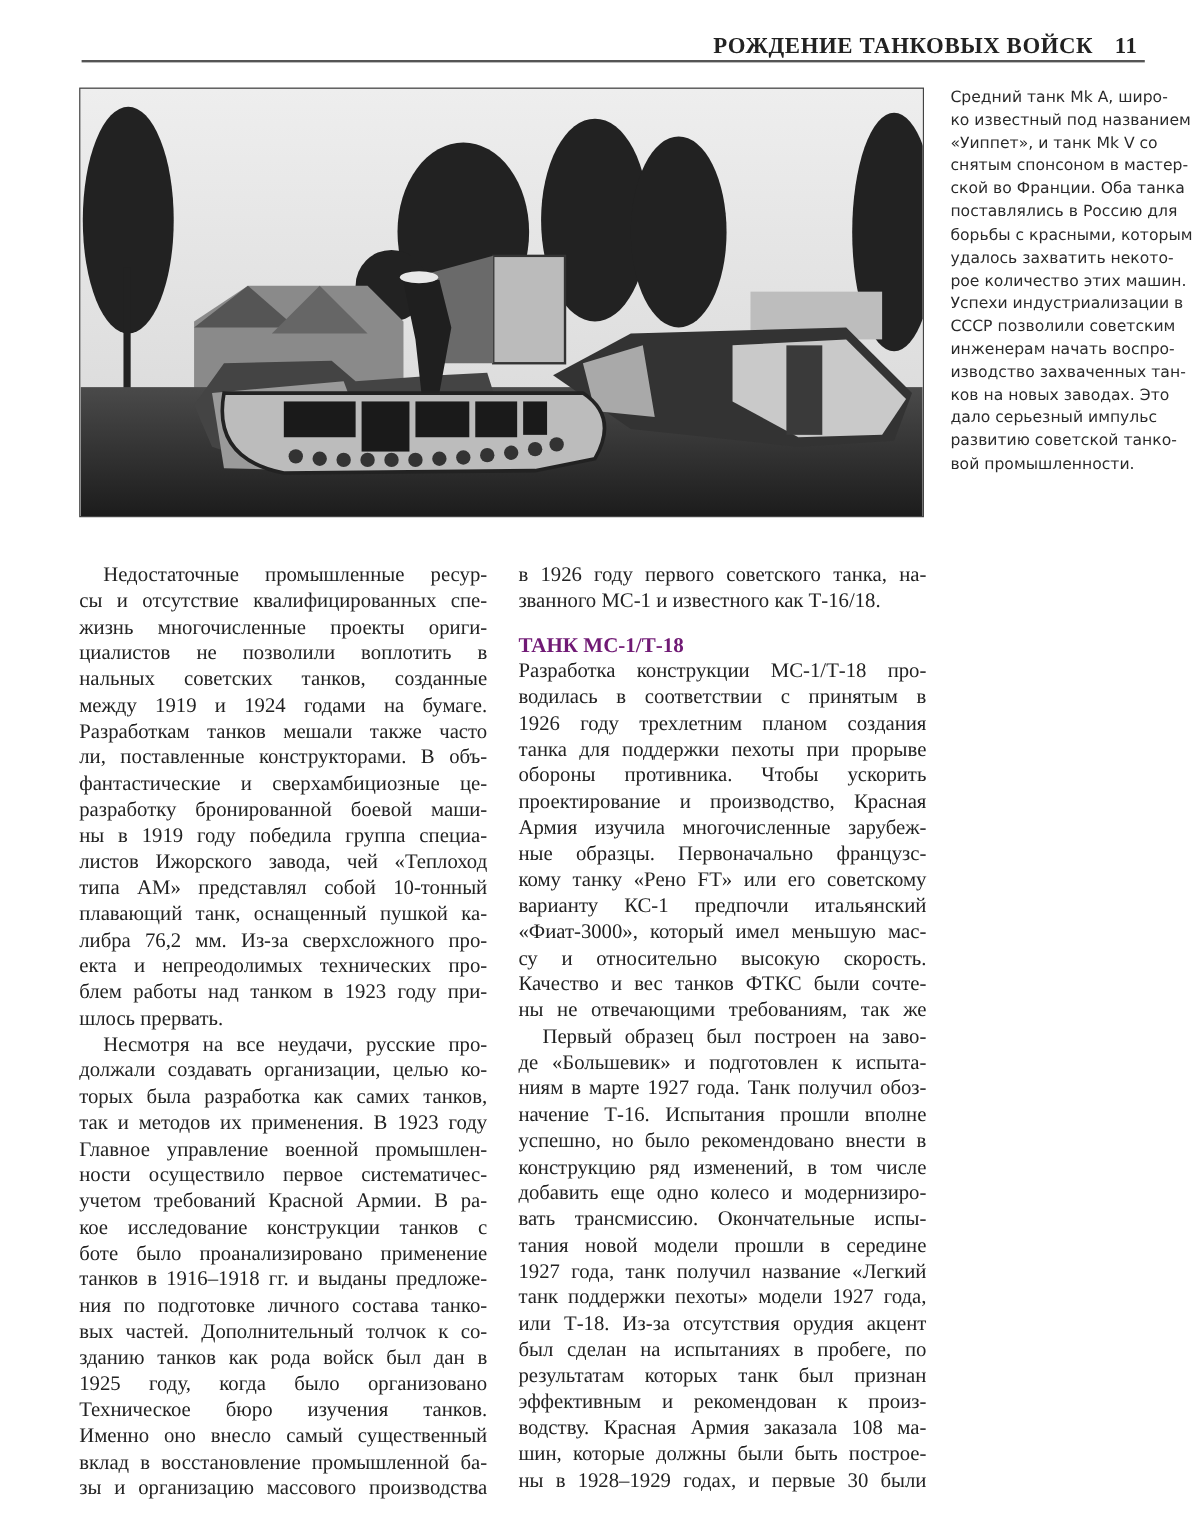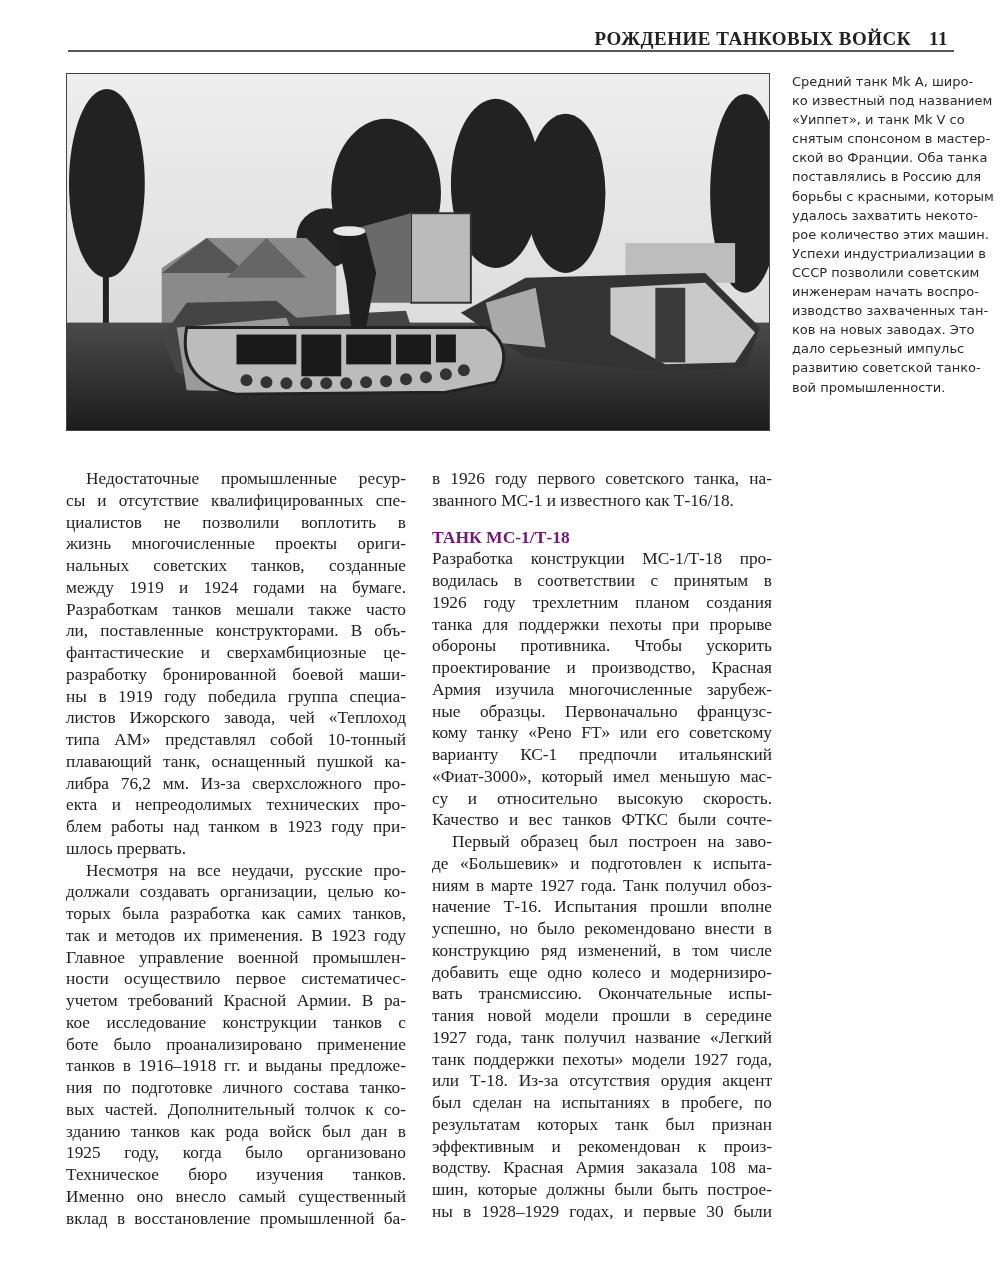--- a/index.html
+++ b/index.html
@@ -139,22 +139,22 @@
   <span class="ln">ков на новых заводах. Это</span>
   <span class="ln">дало серьезный импульс</span>
   <span class="ln">развитию советской танко-</span>
   <span class="ln last">вой промышленности.</span>
 </div>
 
 <div class="col left">
   <div>
     <span class="ln indent">Недостаточные промышленные ресур-</span>
     <span class="ln">сы и отсутствие квалифицированных спе-</span>
+    <span class="ln">жизнь многочисленные проекты ориги-</span>
     <span class="ln">циалистов не позволили воплотить в</span>
-    <span class="ln">жизнь многочисленные проекты ориги-</span>
     <span class="ln">нальных советских танков, созданные</span>
     <span class="ln">между 1919 и 1924 годами на бумаге.</span>
     <span class="ln">Разработкам танков мешали также часто</span>
     <span class="ln">ли, поставленные конструкторами. В объ-</span>
     <span class="ln">фантастические и сверхамбициозные це-</span>
     <span class="ln">разработку бронированной боевой маши-</span>
     <span class="ln">ны в 1919 году победила группа специа-</span>
     <span class="ln">листов Ижорского завода, чей «Теплоход</span>
     <span class="ln">типа АМ» представлял собой 10-тонный</span>
     <span class="ln">плавающий танк, оснащенный пушкой ка-</span>
@@ -174,20 +174,21 @@
     <span class="ln">кое исследование конструкции танков с</span>
     <span class="ln">боте было проанализировано применение</span>
     <span class="ln">танков в 1916–1918 гг. и выданы предложе-</span>
     <span class="ln">ния по подготовке личного состава танко-</span>
     <span class="ln">вых частей. Дополнительный толчок к со-</span>
     <span class="ln">зданию танков как рода войск был дан в</span>
     <span class="ln">1925 году, когда было организовано</span>
     <span class="ln">Техническое бюро изучения танков.</span>
     <span class="ln">Именно оно внесло самый существенный</span>
     <span class="ln">вклад в восстановление промышленной ба-</span>
+    <span class="ln">зы и организацию массового производства</span>
   </div>
 </div>
 
 <div class="col right">
   <div>
     <span class="ln">в 1926 году первого советского танка, на-</span>
     <span class="ln end">званного МС-1 и известного как Т-16/18.</span>
   </div>
   <span class="heading">ТАНК МС-1/Т-18</span>
   <div>
@@ -197,20 +198,21 @@
     <span class="ln">танка для поддержки пехоты при прорыве</span>
     <span class="ln">обороны противника. Чтобы ускорить</span>
     <span class="ln">проектирование и производство, Красная</span>
     <span class="ln">Армия изучила многочисленные зарубеж-</span>
     <span class="ln">ные образцы. Первоначально французс-</span>
     <span class="ln">кому танку «Рено FT» или его советскому</span>
     <span class="ln">варианту КС-1 предпочли итальянский</span>
     <span class="ln">«Фиат-3000», который имел меньшую мас-</span>
     <span class="ln">су и относительно высокую скорость.</span>
     <span class="ln">Качество и вес танков ФТКС были сочте-</span>
+    <span class="ln">ны не отвечающими требованиям, так же</span>
   </div>
   <div>
     <span class="ln indent">Первый образец был построен на заво-</span>
     <span class="ln">де «Большевик» и подготовлен к испыта-</span>
     <span class="ln">ниям в марте 1927 года. Танк получил обоз-</span>
     <span class="ln">начение Т-16. Испытания прошли вполне</span>
     <span class="ln">успешно, но было рекомендовано внести в</span>
     <span class="ln">конструкцию ряд изменений, в том числе</span>
     <span class="ln">добавить еще одно колесо и модернизиро-</span>
     <span class="ln">вать трансмиссию. Окончательные испы-</span>

